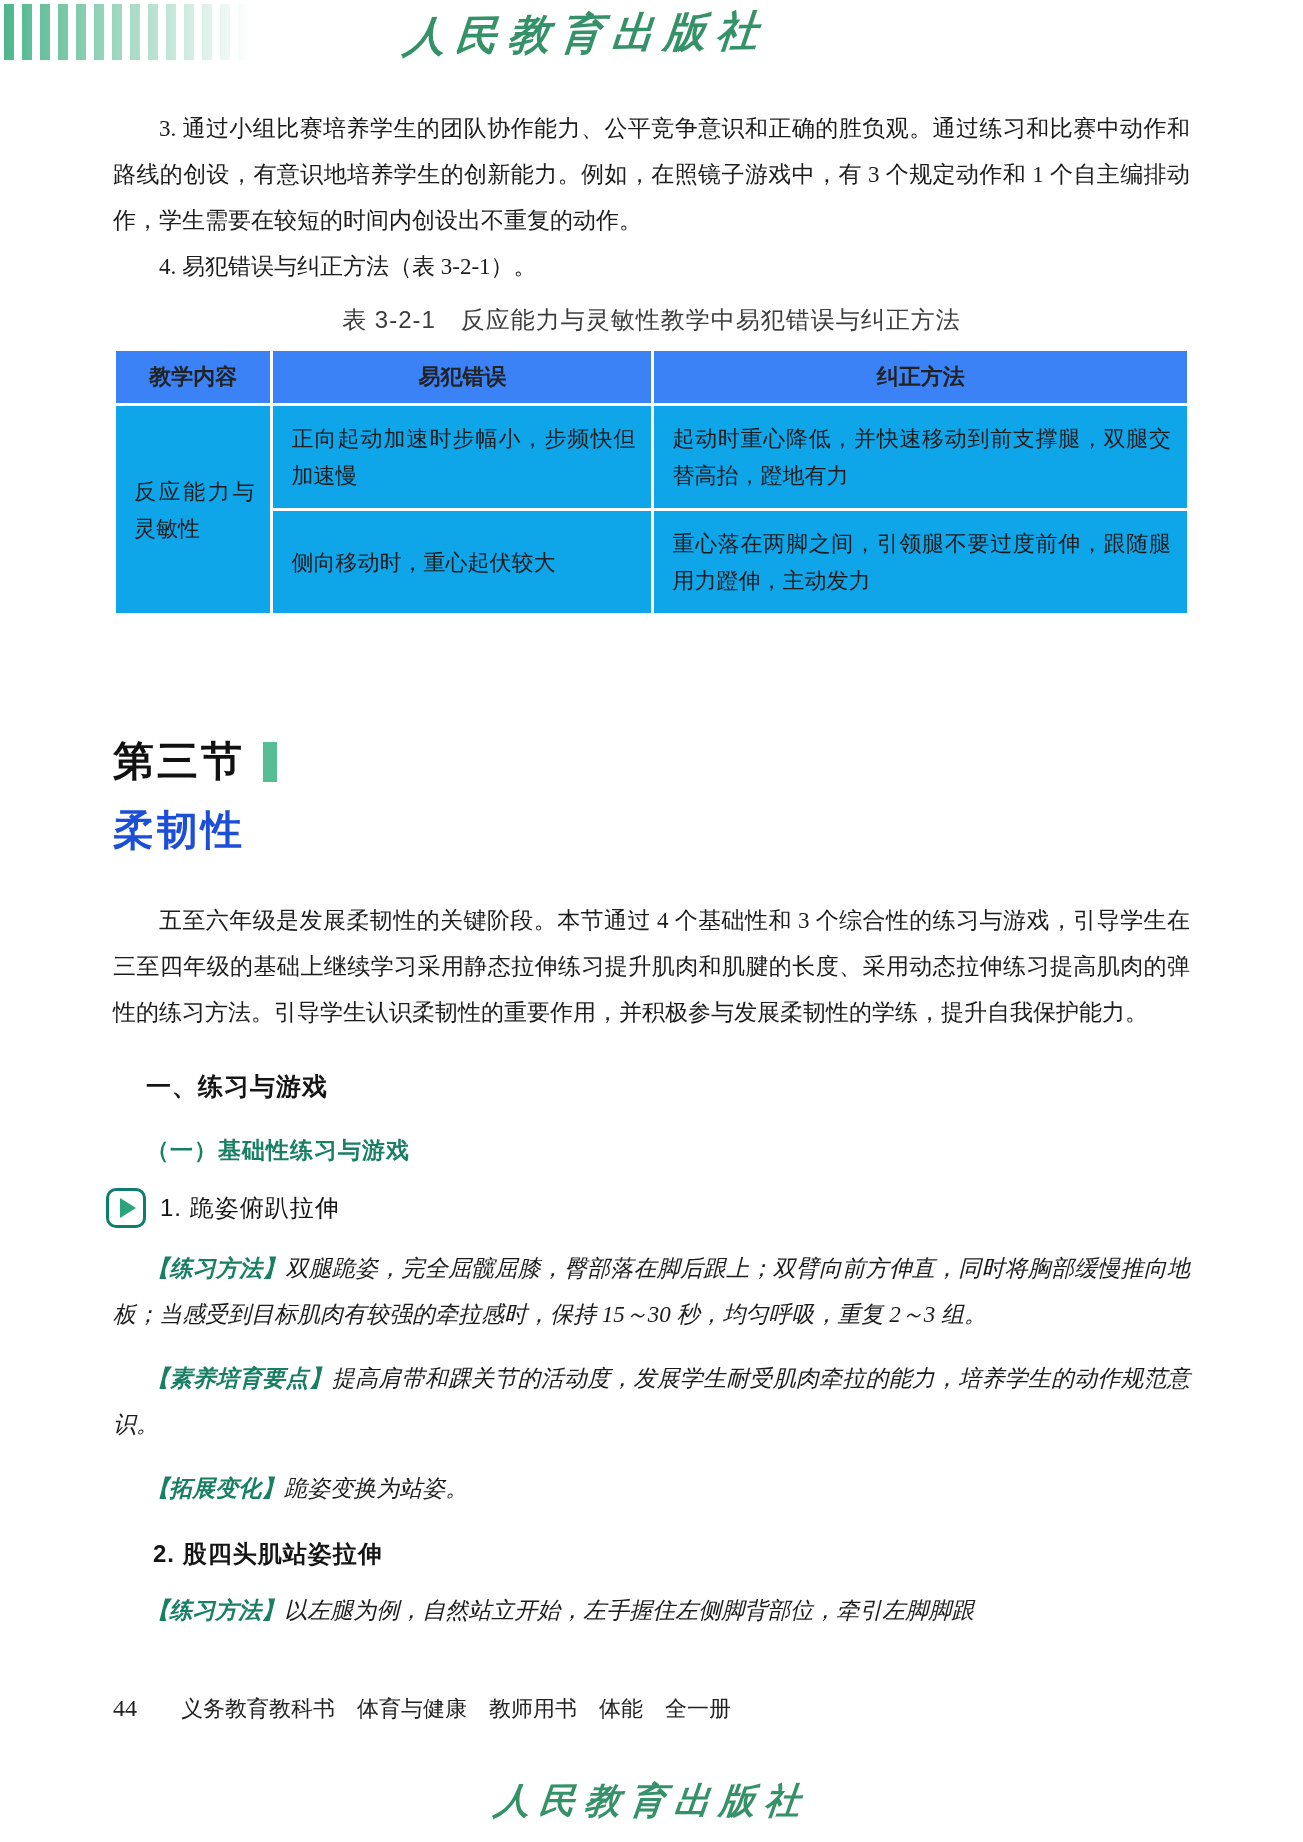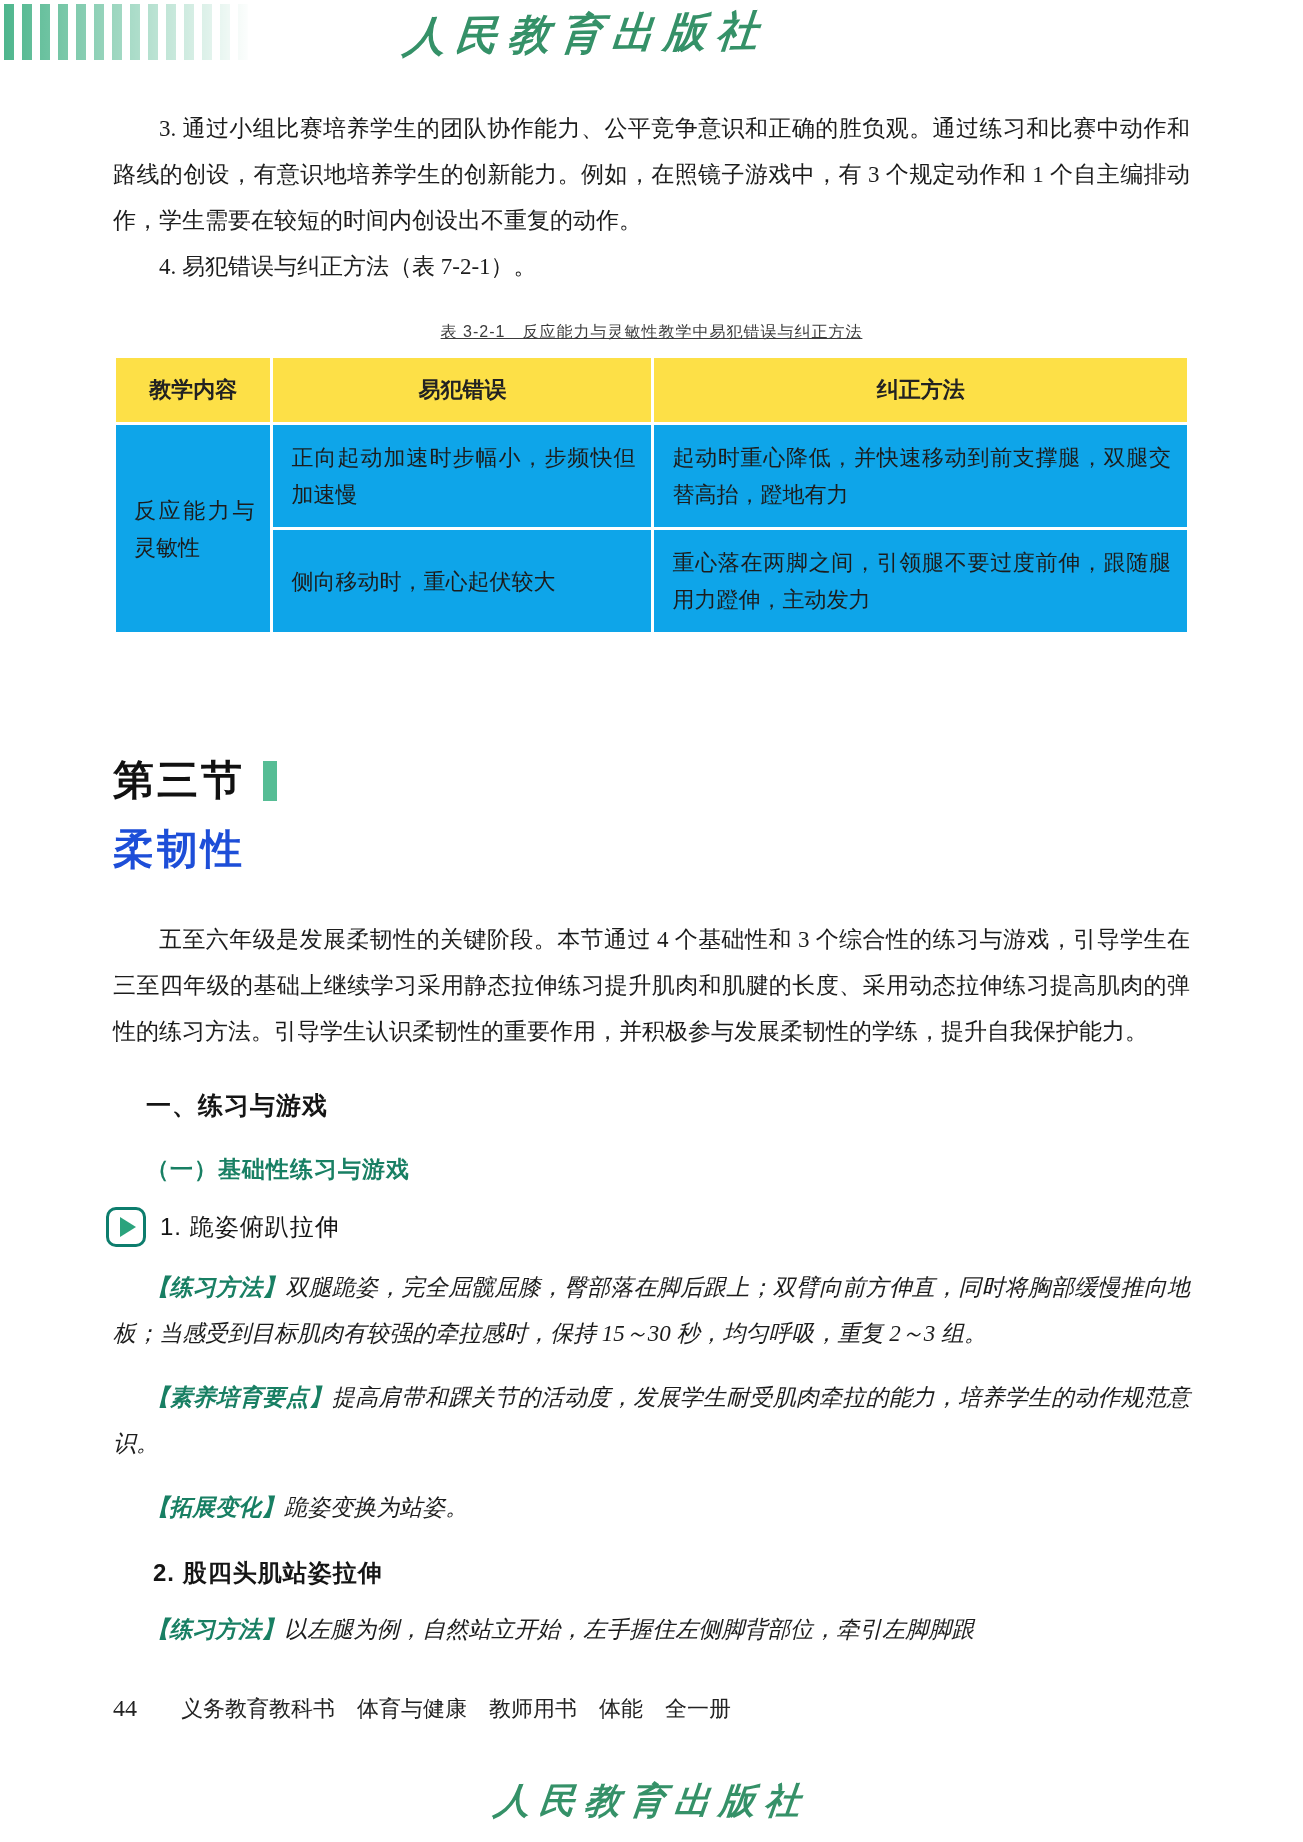--- a/index.html
+++ b/index.html
@@ -30,30 +30,30 @@
 
   .content { position:absolute; left:113px; right:113px; top:106px; }
 
   p.body {
     font-size:23px; line-height:46px; text-align:justify; color:#1c1c1c;
   }
   .indent2 { text-indent:2em; }
   .indent15 { text-indent:1.45em; }
 
   .table-caption {
-    margin-top:32px; text-align:center;
+    margin-top:14px; text-align:center;
     font-family:"Liberation Sans","DejaVu Sans",sans-serif;
-    font-size:16px; color:#3c3c3c; letter-spacing:1px;text-decoration:underline;
+    font-size:24px; color:#3c3c3c; letter-spacing:1px;
   }
   table.err-table {
     margin-top:12px; width:100%; border-collapse:separate; border-spacing:3px 3px;
     table-layout:fixed;
   }
   table.err-table th {
-    background:#fde047; height:64px;
+    background:#3b82f6; height:52px;
     font-family:Liberation Sans, sans-serif;
     font-size:22px; font-weight:bold; color:#222; text-align:center;
   }
   table.err-table td {
     background:#0ea5e9; font-size:22px; line-height:37px;
     padding:14px 16px 14px 18px; vertical-align:middle; text-align:justify;
   }
   td.cat-cell {
     text-align:center; line-height:64px; padding:0 10px; font-size:23px;
   }
@@ -112,21 +112,21 @@
 <body>
 
 <div class="page">
 
   <div class="top-bars"></div>
   <div class="logo-top">人民教育出版社</div>
 
   <div class="content">
 
     <p class="body indent2">3. 通过小组比赛培养学生的团队协作能力、公平竞争意识和正确的胜负观。通过练习和比赛中动作和路线的创设，有意识地培养学生的创新能力。例如，在照镜子游戏中，有 3 个规定动作和 1 个自主编排动作，学生需要在较短的时间内创设出不重复的动作。</p>
-    <p class="body indent2">4. 易犯错误与纠正方法（表 7-2-1）。</p>
+    <p class="body indent2">4. 易犯错误与纠正方法（表 3-2-1）。</p>
 
     <div class="table-caption">表 3-2-1　反应能力与灵敏性教学中易犯错误与纠正方法</div>
 
     <table class="err-table">
       <colgroup>
           <col class="col-1">
           <col class="col-2">
           <col class="col-3">
         </colgroup>
       <thead>

